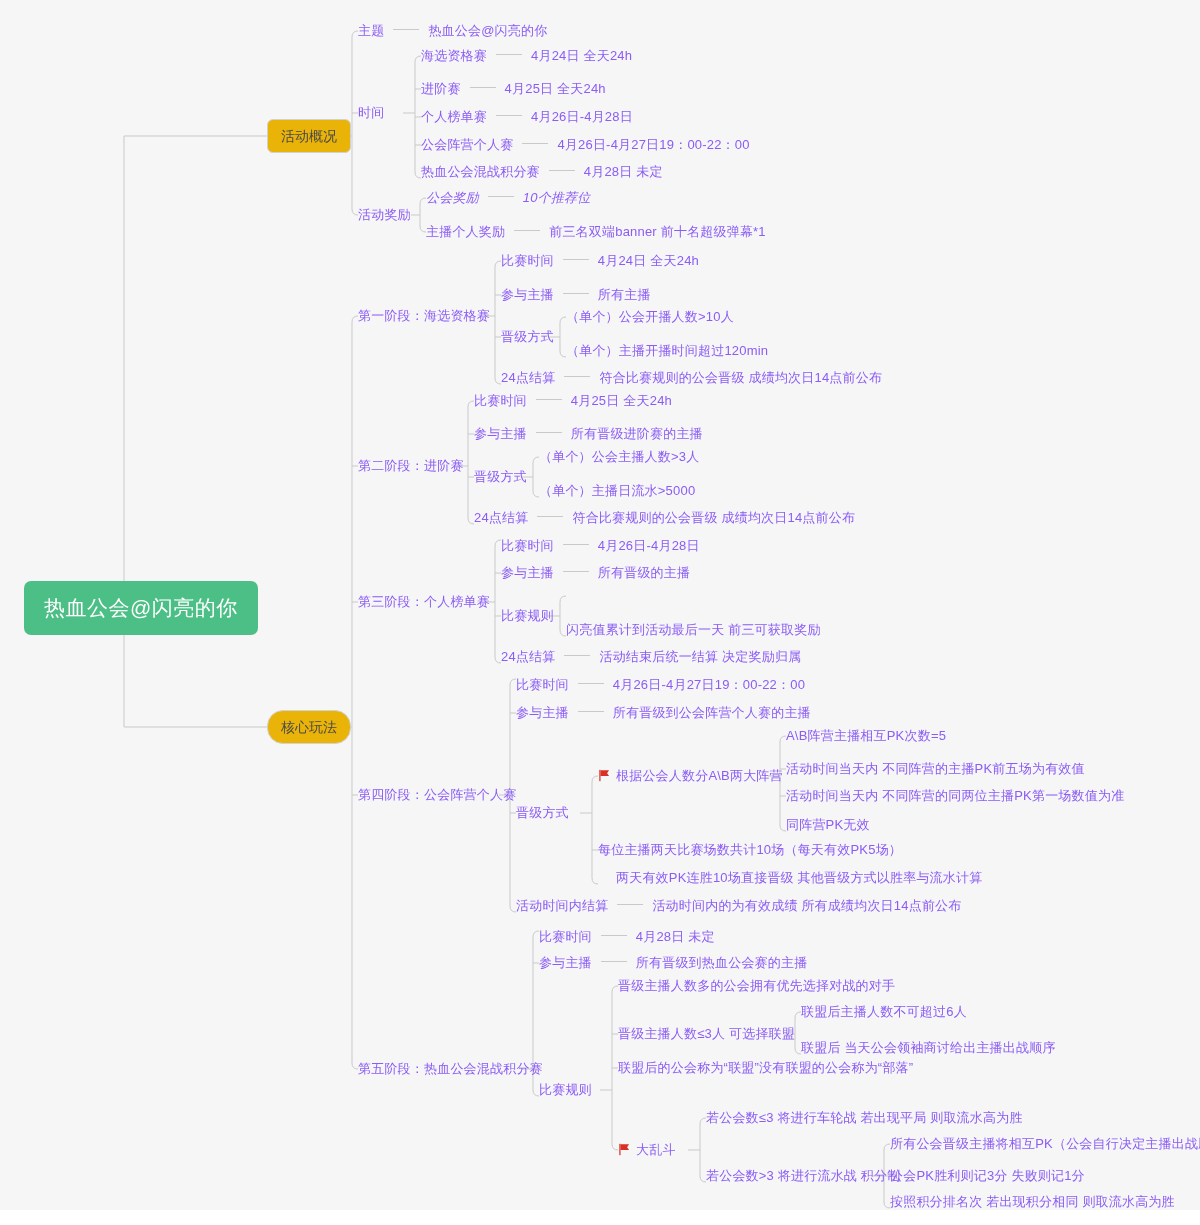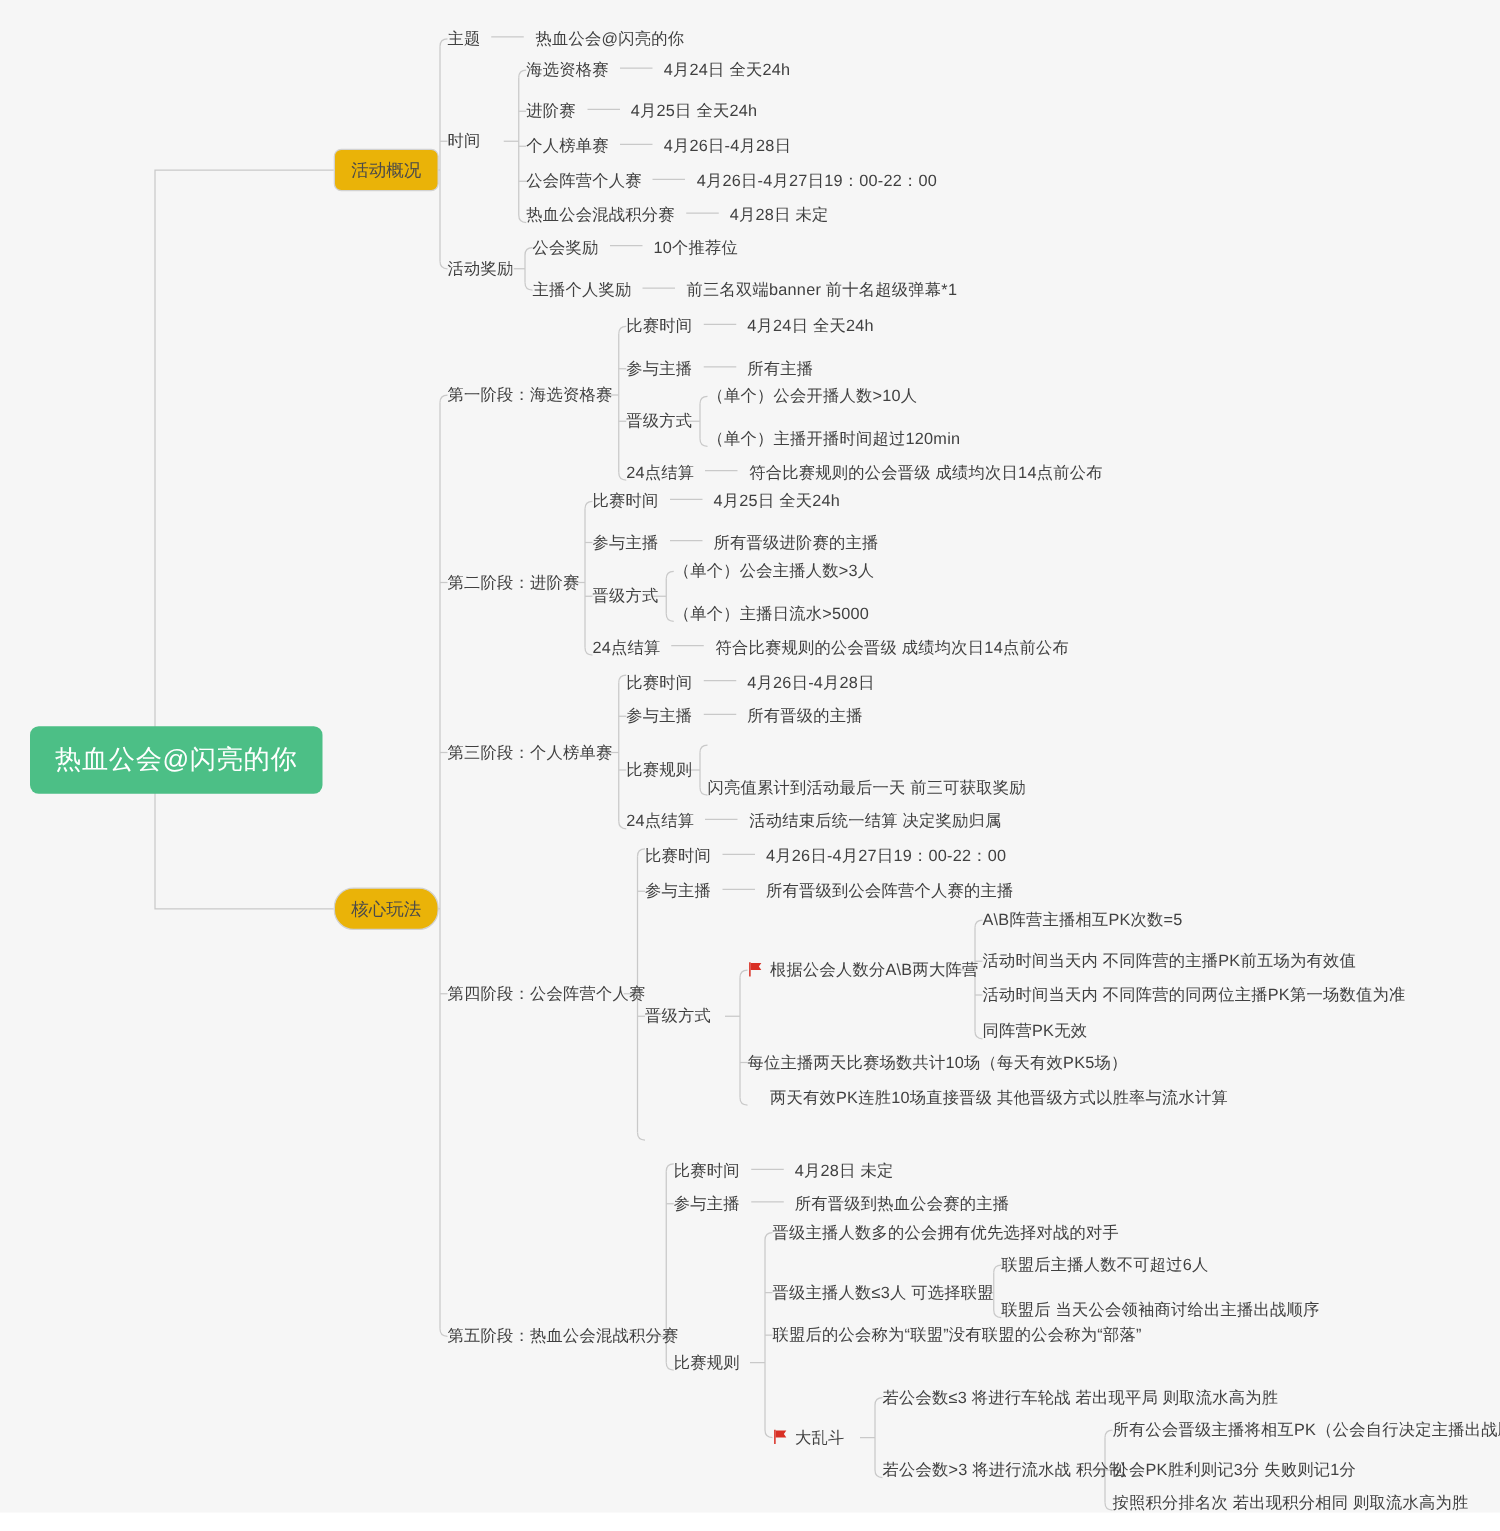--- a/index.html
+++ b/index.html
@@ -18,21 +18,21 @@
   svg#wires{
     position:absolute;left:0;top:0;width:1200px;height:1210px;
     pointer-events:none;
   }
   svg#wires path,svg#wires line{
     fill:none;stroke:#c9c9c9;stroke-width:1;
   }
   .node{
     position:absolute;
     white-space:nowrap;
-    color:#404040;
+    color:#8b5cf6;
     font-size:13px;
     line-height:16px;
     letter-spacing:.2px;
     transform:translateY(-50%);
   }
   .root{
     position:absolute;
     background:#4cbf86;
     color:#ffffff;
     font-size:21px;
@@ -215,21 +215,21 @@
     <span class="lbl">个人榜单赛</span><span class="dash"></span><span class="val">4月26日-4月28日</span>
   </div>
   <div class="node" style="left:421px;top:145px;">
     <span class="lbl">公会阵营个人赛</span><span class="dash"></span><span class="val">4月26日-4月27日19：00-22：00</span>
   </div>
   <div class="node" style="left:421px;top:172px;">
     <span class="lbl">热血公会混战积分赛</span><span class="dash"></span><span class="val">4月28日 未定</span>
   </div>
 
   <div class="node" style="left:358px;top:215px;">活动奖励</div>
-  <div class="node" style="left:426px;top:198px;">
+  <div class="node" style="left:426px;top:198px;font-style:italic;">
     <span class="lbl">公会奖励</span><span class="dash"></span><span class="val">10个推荐位</span>
   </div>
   <div class="node" style="left:426px;top:232px;">
     <span class="lbl">主播个人奖励</span><span class="dash"></span><span class="val">前三名双端banner 前十名超级弹幕*1</span>
   </div>
 
   <div class="node" style="left:358px;top:316px;">第一阶段：海选资格赛</div>
   <div class="node" style="left:501px;top:261px;">
     <span class="lbl">比赛时间</span><span class="dash"></span><span class="val">4月24日 全天24h</span>
   </div>
@@ -286,20 +286,23 @@
     </svg><span class="val">根据公会人数分A\B两大阵营</span>
   </div>
 
   <div class="node" style="left:786px;top:736px;">A\B阵营主播相互PK次数=5</div>
   <div class="node" style="left:786px;top:769px;">活动时间当天内 不同阵营的主播PK前五场为有效值</div>
   <div class="node" style="left:786px;top:796px;">活动时间当天内 不同阵营的同两位主播PK第一场数值为准</div>
   <div class="node" style="left:786px;top:825px;">同阵营PK无效</div>
 
   <div class="node" style="left:598px;top:850px;">每位主播两天比赛场数共计10场（每天有效PK5场）</div>
   <div class="node" style="left:616px;top:878px;text-align:center;">两天有效PK连胜10场直接晋级 其他晋级方式以胜率与流水计算</div>
+  <div class="node" style="left:516px;top:906px;">
+    <span class="lbl">活动时间内结算</span><span class="dash"></span><span class="val">活动时间内的为有效成绩 所有成绩均次日14点前公布</span>
+  </div>
 
   <div class="node" style="left:358px;top:1069px;">第五阶段：热血公会混战积分赛</div>
   <div class="node" style="left:539px;top:937px;">
     <span class="lbl">比赛时间</span><span class="dash"></span><span class="val">4月28日 未定</span>
   </div>
   <div class="node" style="left:539px;top:963px;">
     <span class="lbl">参与主播</span><span class="dash"></span><span class="val">所有晋级到热血公会赛的主播</span>
   </div>
   <div class="node" style="left:539px;top:1090px;">比赛规则</div>
 

